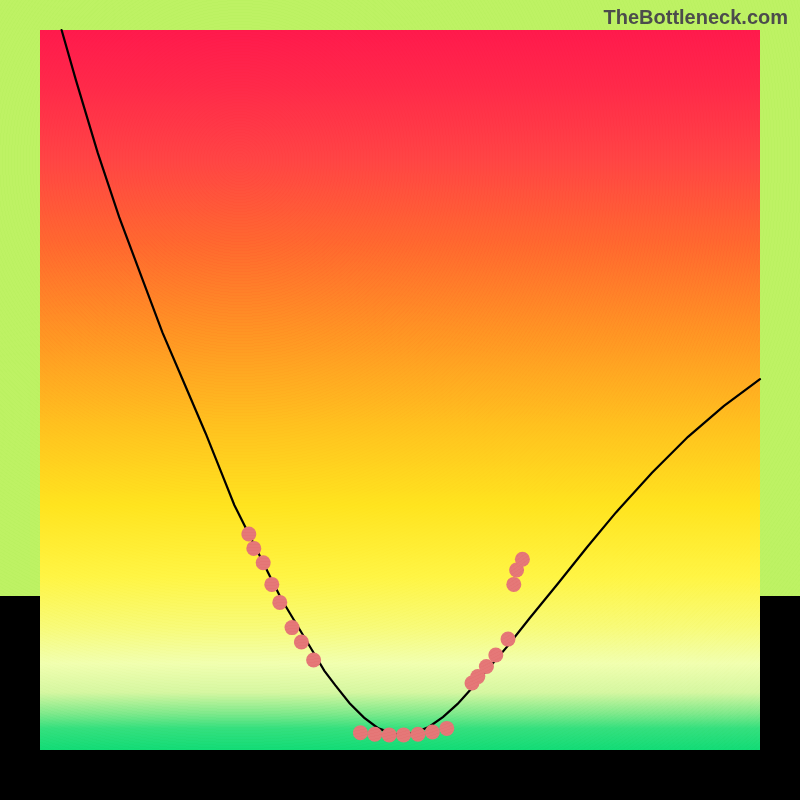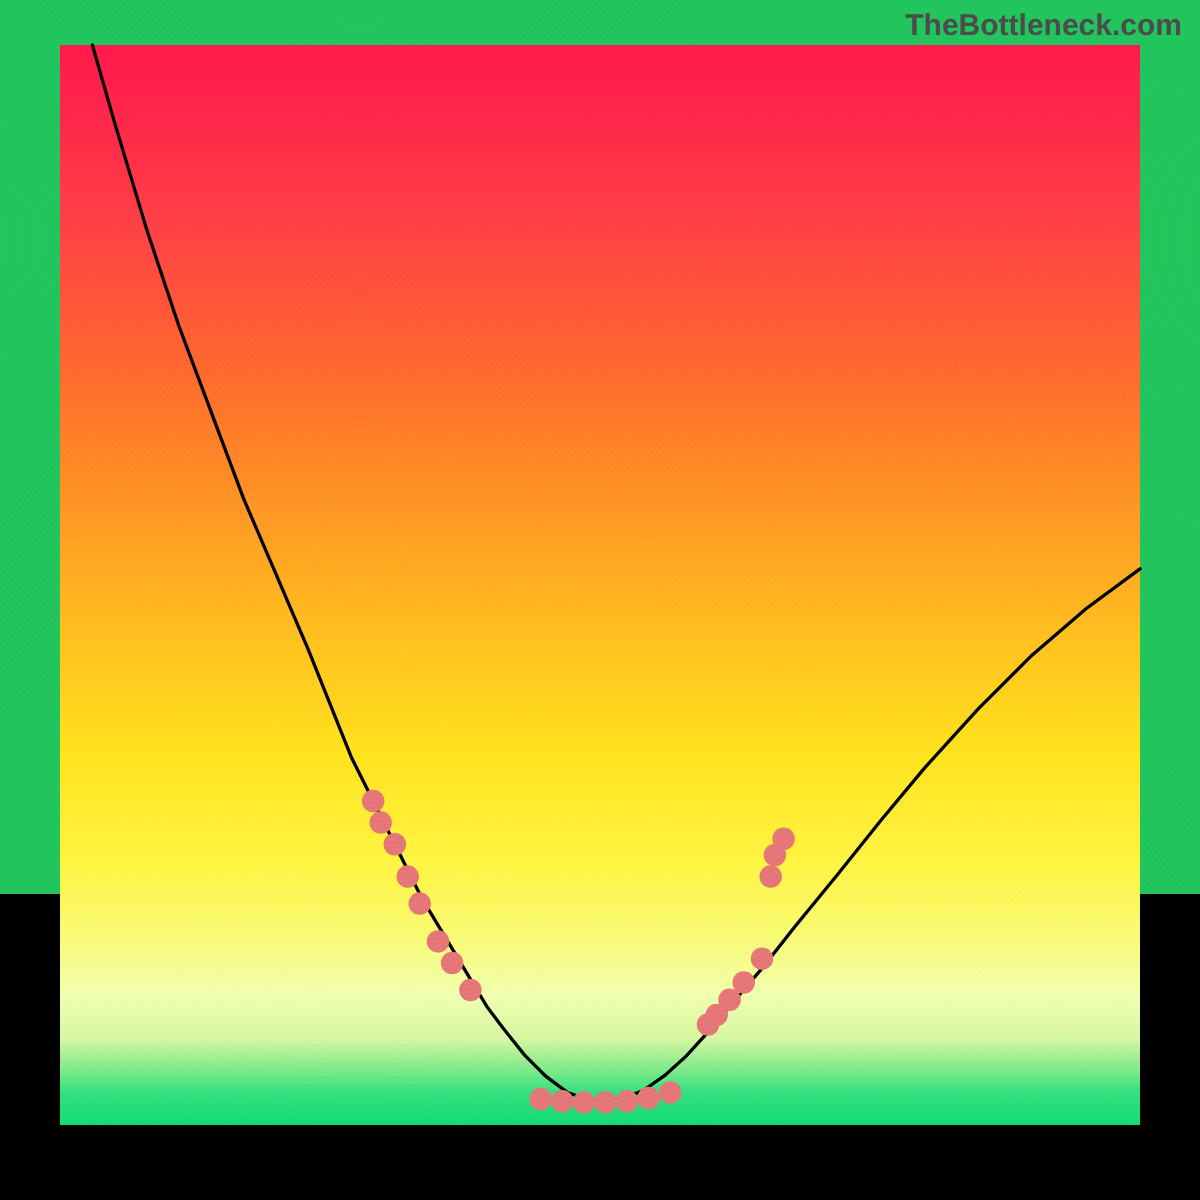--- a/index.html
+++ b/index.html
@@ -1,16 +1,16 @@
 <!DOCTYPE html>
 <html><head>
 <meta charset="utf-8">
 <style>
   html,body{margin:0;padding:0;width:800px;height:800px;background:#000;overflow:hidden}
-  .stage{position:relative;width:800px;height:596px;background:#22c55e}
+  .stage{position:relative;width:800px;height:596px;background:#bef264}
   .plot{position:absolute;left:40px;top:30px;width:720px;height:720px;
         background:linear-gradient(to bottom,
           #ff1a4d 0%, #ff2a4a 8%, #ff4545 18%, #ff6a2f 30%,
           #ff9524 42%, #ffc21f 55%, #ffe41f 66%, #fff545 76%,
           #f8fb7a 83%, #f1ffb0 88%, #d6f7a2 92%, #7ee98c 95%,
           #35e07f 97%, #12dc77 100%);}
   .watermark{position:absolute;top:6px;right:12px;font:600 20px Arial,Helvetica,sans-serif;color:#4d4d4d}
   svg{position:absolute;left:0;top:0}
   .film{position:absolute;left:0;top:0;width:800px;height:800px;opacity:.035;
         background:repeating-radial-gradient(circle at 30% 20%, #000 0 1px, transparent 1px 3px);

